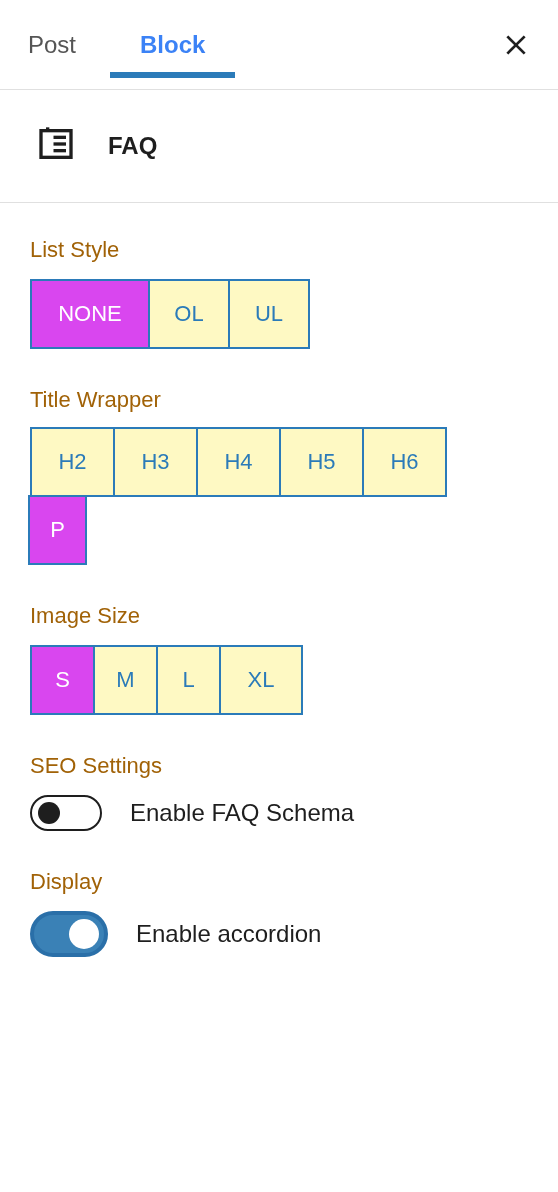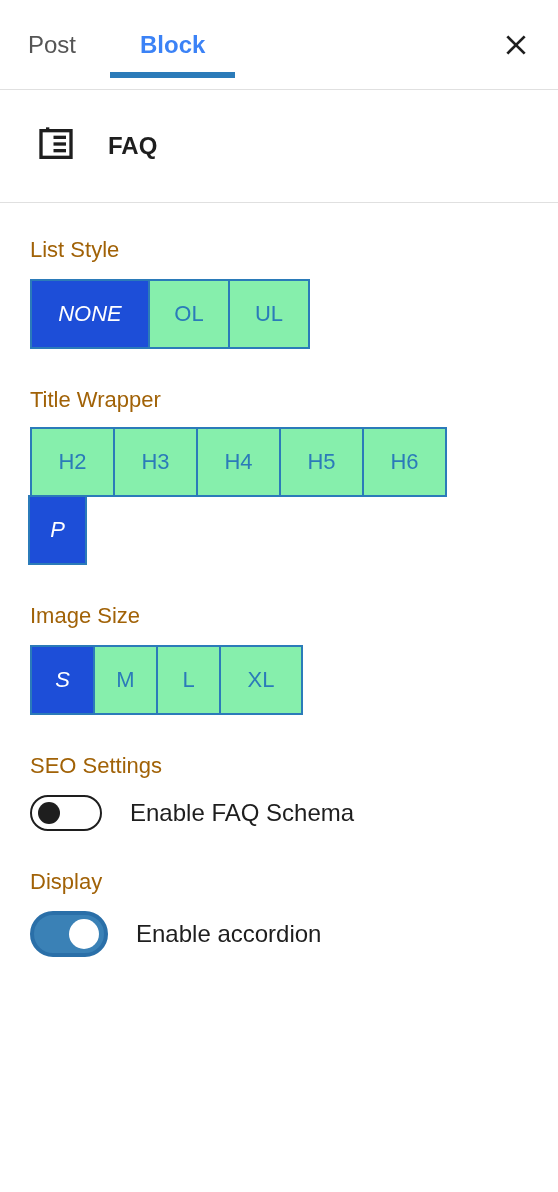--- a/index.html
+++ b/index.html
@@ -78,32 +78,32 @@
   .field:first-child { margin-top: 24px; }
   .field-label { font-size: 22px; color: #a16207; margin-bottom: 16px; }
 
   .btn-group {
     display: flex;
     flex-wrap: wrap;
   }
   .btn {
     border: 2px solid #2b7bb9;
     color: #2b7bb9;
-    background: #86efac;
+    background: #fef9c3;
     font-size: 22px;
     font-weight: 400;
     height: 70px;
     display: flex;
     align-items: center;
     justify-content: center;
     cursor: pointer;
     margin-left: -2px;
   }
   .btn:first-child { margin-left: 0; }
-  .btn.active { background: #1d4ed8; color: #fff; font-style: italic; }
+  .btn.active { background: #d946ef; color: #fff; }
 
   
   .liststyle .btn { width: 120px; }
   .liststyle .btn:nth-child(2),
   .liststyle .btn:nth-child(3) { width: 82px; }
 
   
   .titlewrapper {
     display: flex;
     flex-wrap: wrap;

